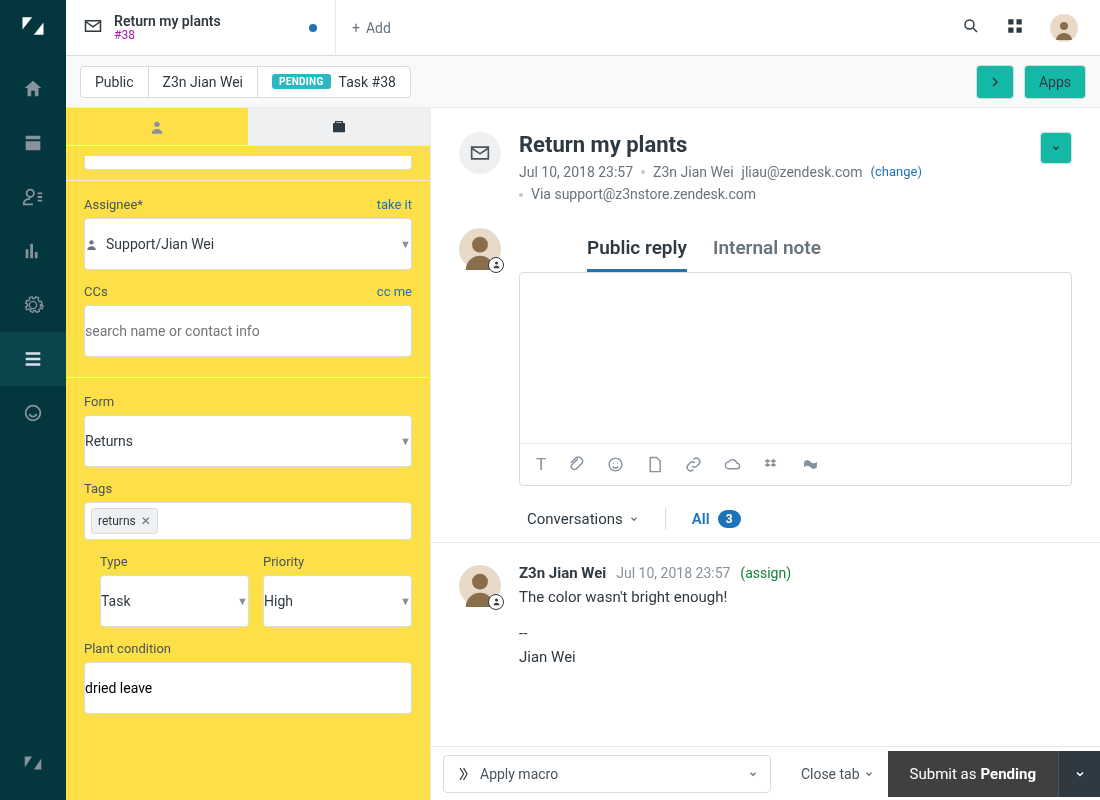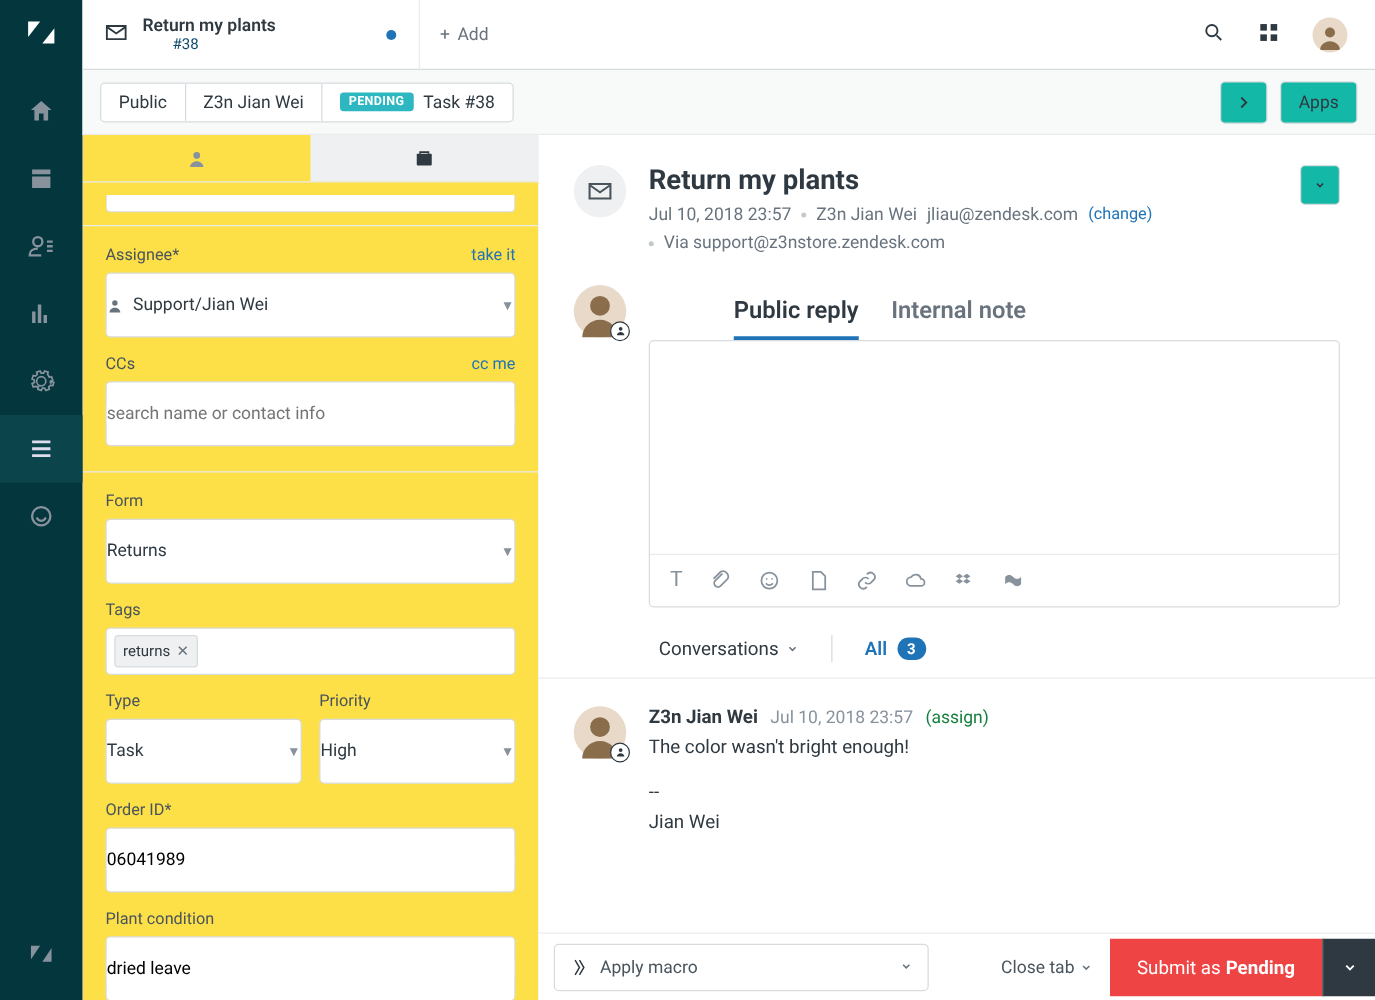--- a/index.html
+++ b/index.html
@@ -13,21 +13,21 @@
   .rail-bottom { margin-top: auto; margin-bottom: 10px; color:#56777a; }
   .rail svg { width: 22px; height: 22px; fill: currentColor; }
   .rail .logo svg { width:28px; height:28px; }
 
   
   .topbar { position: absolute; left: 66px; top: 0; right: 0; height: 56px; background: #fff; border-bottom: 1px solid #d8dcde; display: flex; align-items: center; }
   .tab { height: 56px; border-right: 1px solid #e9ebed; display: flex; align-items: center; padding: 0 18px; gap: 12px; min-width: 270px; }
   .tab-icon { color: #2f3941; }
   .tab-text { display: flex; flex-direction: column; line-height: 1.15; }
   .tab-title { font-size: 14px; font-weight: 600; }
-  .tab-sub { font-size: 12px; color: #0c4a6e; margin-left: 24px; }
+  .tab-sub { font-size: 12px; color: #a21caf; }
   .tab-dot { width: 8px; height: 8px; border-radius: 50%; background: #1f73b7; margin-left: auto; }
   .add-tab { display: flex; align-items: center; gap: 6px; padding: 0 16px; color: #68737d; font-size: 14px; cursor: pointer; }
   .topbar-right { margin-left: auto; display: flex; align-items: center; gap: 26px; padding-right: 22px; }
   .topbar-right svg { width: 18px; height: 18px; fill: #2f3941; }
   .avatar { width: 28px; height: 28px; border-radius: 50%; background: #e8d9c8; overflow:hidden; display:flex;align-items:flex-end;justify-content:center; }
   .avatar svg{width:24px;height:24px;fill:#8a6d4b;}
 
   
   .subbar { position: absolute; left: 66px; top: 56px; right: 0; height: 52px; border-bottom: 1px solid #e9ebed; display: flex; align-items: center; padding: 0 14px; background:#f8f9f9; }
   .crumb-group { display: flex; border: 1px solid #d8dcde; border-radius: 4px; overflow: hidden; background:#fff; }
@@ -48,21 +48,21 @@
   .fld { margin-bottom: 14px; }
   .lblrow { display:flex; justify-content:space-between; align-items:baseline; margin-bottom:6px; }
   .lbl { font-size: 13px; color:#49545c; }
   .link { font-size:13px; color:#1f73b7; cursor:pointer; }
   .input, .select { width:100%; height:52px; border:1px solid #d8dcde; border-radius:4px; background:#fff; padding:0 0; font-size:14px; color:#2f3941; display:flex; align-items:center; justify-content:space-between; }
   .input input { border:none; outline:none; width:100%; font-size:14px; }
   .select .caret { color:#87929d; font-size:11px; }
   .tags-input { min-height:38px; border:1px solid #d8dcde; border-radius:4px; background:#fff; padding:5px 6px; display:flex; flex-wrap:wrap; gap:4px; }
   .tag { background:#eef0f1; border:1px solid #d8dcde; border-radius:3px; font-size:12px; padding:3px 6px; display:flex; align-items:center; gap:5px; }
   .tag .x { cursor:pointer; color:#68737d; }
-  .row2 { display:flex; gap:14px; }
+  .row2 { display:flex; gap:14px;margin-left:16px; }
   .row2 > .fld { flex:1; }
   .sidebar::-webkit-scrollbar{width:10px}.sidebar::-webkit-scrollbar-thumb{background:#c2c8cc;border-radius:5px}
 
   
   .main { position:absolute; left:431px; top:108px; right:0; bottom:0; background:#fff; overflow-y:auto; }
   .ticket-head { display:flex; padding:24px 28px 16px; gap:18px; }
   .channel-ico { width:42px; height:42px; border-radius:50%; background:#eef0f1; display:flex; align-items:center; justify-content:center; color:#49545c; flex-shrink:0; }
   .ticket-title h1 { font-size:22px; font-weight:700; margin-bottom:4px; }
   .meta { font-size:14px; color:#68737d; display:flex; flex-wrap:wrap; gap:8px; align-items:center; line-height:1.6; }
   .meta .dot { width:4px;height:4px;border-radius:50%;background:#c2c8cc; display:inline-block; }
@@ -90,24 +90,24 @@
 
   .convo { border-top:1px solid #e9ebed; padding:20px 28px 40px; display:flex; gap:18px; }
   .convo .reply-avatar{margin-top:2px;}
   .convo-body .who { font-weight:700; font-size:15px; }
   .convo-body .when { color:#87929d; font-size:14px; margin-left:6px; }
   .convo-body .assign { color:#15803d; font-size:14px; margin-left:6px; cursor:pointer; }
   .convo-body p { font-size:15px; margin-top:6px; }
 
   
   .footer { position:absolute; left:431px; right:0; bottom:0; height:54px; background:#fff; border-top:1px solid #e9ebed; display:flex; align-items:center; padding-left:12px; }
-  .macro { height:38px; border:1px solid #d8dcde; border-radius:4px; display:flex; align-items:center; padding:0 12px; gap:10px; width:300px; font-size:14px; color:#49545c; }
+  .macro { height:38px; border:1px solid #d8dcde; border-radius:4px; display:flex; align-items:center; padding:0 12px; gap:10px; width:328px; font-size:14px; color:#49545c; }
   .closetab { margin-left:auto; margin-right:14px; font-size:14px; color:#49545c; cursor:pointer; display:flex;align-items:center;gap:4px;}
   .submit { display:flex; height:46px; }
-  .submit-main { background:#ef4444; color:#fff; display:flex; align-items:center; padding:0 22px; font-size:15px; border:none; cursor:pointer; }
+  .submit-main { background:#404040; color:#fff; display:flex; align-items:center; padding:0 22px; font-size:15px; border:none; cursor:pointer; }
   .submit-main b{margin-left:4px;}
   .submit-caret { width:42px; background:#2f3941; border:none; border-left:1px solid #49545c; color:#fff; cursor:pointer; display:flex;align-items:center;justify-content:center;}
 </style>
 </head>
 <body>
 
 <div class="rail">
   <div class="logo">
     <svg viewBox="0 0 32 32">
         <path d="M4 6 L15 6 L4 20 Z" fill="#fff"></path>
@@ -296,28 +296,20 @@
             <span class="lbl">Priority</span>
           </div>
         <div class="select">
             <span>High</span>
             <span class="caret">▼</span>
           </div>
       </div>
     </div>
     <div class="fld">
       <div class="lblrow">
-          <span class="lbl">Order ID*</span>
-        </div>
-      <div class="input">
-          <input value="06041989" style="">
-        </div>
-    </div>
-    <div class="fld">
-      <div class="lblrow">
           <span class="lbl">Plant condition</span>
         </div>
       <div class="input">
           <input value="dried leave" style="">
         </div>
     </div>
   </div>
 </div>
 
 <div class="main">

